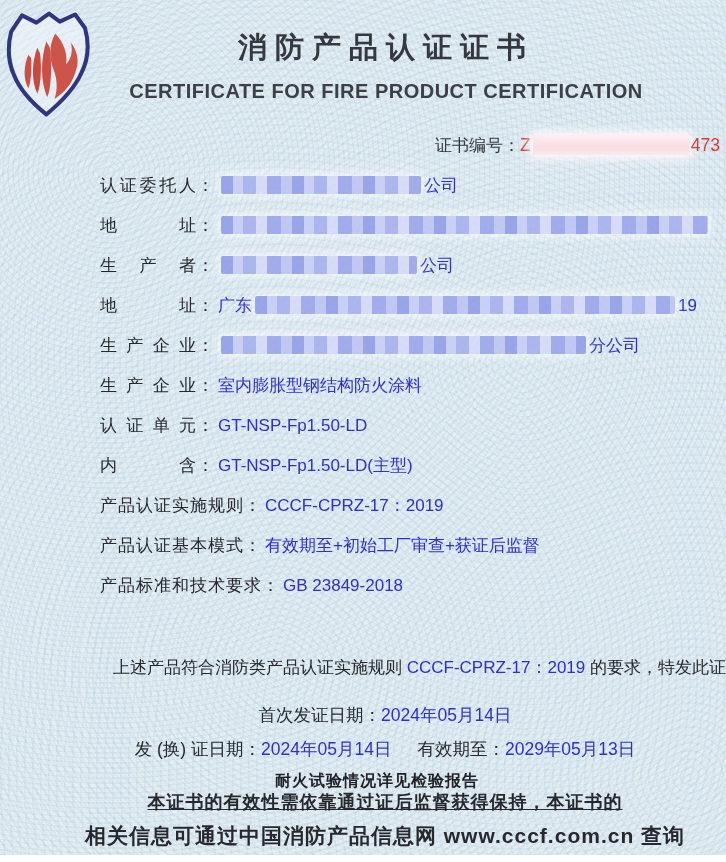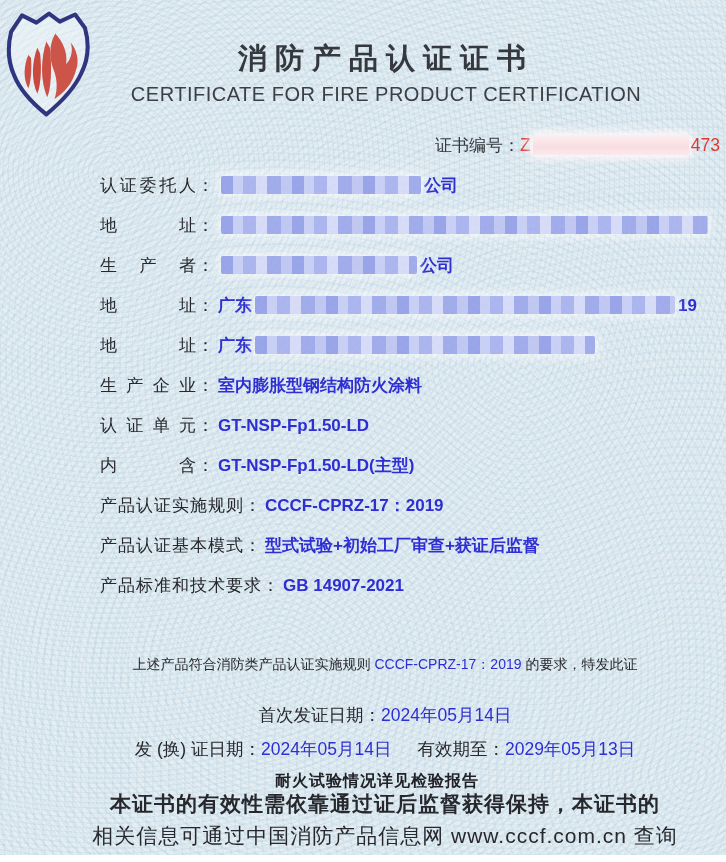--- a/index.html
+++ b/index.html
@@ -8,46 +8,46 @@
     position:relative;width:726px;height:862px;overflow:hidden;
     background-color:#e4edf2;
     background-image:
       repeating-radial-gradient(circle at 15% 20%, rgba(150,190,215,.16) 0 1.5px, rgba(255,255,255,0) 1.5px 5px),
       repeating-radial-gradient(circle at 72% 42%, rgba(150,190,215,.13) 0 1.5px, rgba(255,255,255,0) 1.5px 6px),
       repeating-radial-gradient(circle at 38% 78%, rgba(150,190,215,.13) 0 2px, rgba(255,255,255,0) 2px 7px),
       repeating-radial-gradient(circle at 95% 90%, rgba(150,190,215,.12) 0 2px, rgba(255,255,255,0) 2px 8px);
   }
   .logo{position:absolute;left:4px;top:8px;width:90px;height:112px;}
   .hdr{position:absolute;left:0;top:28px;width:100%;text-align:center;padding-left:46px;box-sizing:border-box;}
-  .title{font-size:29px;font-weight:700;letter-spacing:8px;color:#35393f;margin-top:11px;}
-  .subtitle{margin-top:4px;font-size:20px;letter-spacing:.5px;color:#3c4046;font-weight:400;}
+  .title{font-size:29px;font-weight:700;letter-spacing:8px;color:#35393f;}
+  .subtitle{margin-top:12px;font-size:20px;letter-spacing:.5px;color:#3c4046;font-weight:700;}
   .certno{position:absolute;top:134px;left:0;width:100%;text-align:right;padding-right:12px;box-sizing:border-box;font-size:17px;white-space:nowrap;margin-left:6px;}
   .certno .lab{color:#33363c;}
   .certno .red{color:#dd3a32;font-size:17.5px;}
   .redact-pink{display:inline-block;width:156px;height:20px;vertical-align:-4px;margin:0 2px;border-radius:3px;
     background:linear-gradient(180deg,#fdeff1 0%,#f7dde1 60%,#fbe9ec 100%);
     box-shadow:0 0 9px 4px rgba(255,248,249,.95);}
   .fields{position:absolute;left:100px;top:175px;right:6px;}
   .frow{height:40px;line-height:22px;white-space:nowrap;font-size:17px;}
   .flabel{display:inline-block;min-width:97px;text-align:justify;text-align-last:justify;color:#26282d;letter-spacing:1px;}
   .fcolon{color:#26282d;margin-right:4px;}
   .fvalue{color:#2e2ed2;}
-  .fvalue .pre,.fvalue .post,.fvalue .vtext{color:#2e2ed2;font-weight:bold;}
+  .fvalue .pre,.fvalue .post,.fvalue .vtext{color:#2e2ed2;}
   .mosaic{display:inline-block;height:18px;vertical-align:-3px;margin:0 3px;border-radius:2px;
     background:repeating-linear-gradient(90deg,#8f9ae8 0 12px,#c6ccf6 12px 22px,#a4adee 22px 35px,#d6daf9 35px 46px,#98a2ea 46px 60px,#bcc3f3 60px 71px);
     opacity:.85;box-shadow:0 0 9px 3px rgba(255,255,255,.7);}
   .center-line{position:absolute;left:0;width:100%;text-align:center;padding-left:44px;box-sizing:border-box;white-space:nowrap;}
-  .statement{top:656px;font-size:14px;color:#26282d;}
+  .statement{top:656px;font-size:17px;color:#26282d;text-align:right;}
   .blue{color:#2e2ed2;}
   .date-first{top:697px;font-size:17.5px;color:#26282d;margin-top:6px;}
   .date-issue{top:737px;font-size:17.5px;color:#26282d;}
   .gap-left{margin-left:26px;}
   .note{top:771px;font-size:16px;font-weight:700;color:#1f2126;letter-spacing:1px;padding-left:28px;}
-  .foot1{top:790px;font-size:21px;font-weight:700;color:#26282d;letter-spacing:1px;}
-  .foot2{top:822px;font-size:21px;font-weight:400;color:#26282d;letter-spacing:1px;}
+  .foot1{top:790px;font-size:18px;font-weight:700;color:#26282d;letter-spacing:1px;text-decoration:underline;}
+  .foot2{top:822px;font-size:21px;font-weight:700;color:#26282d;letter-spacing:1px;}
   .bottom-strip{position:absolute;left:0;right:0;bottom:0;height:7px;background:#ffffff;}
 </style>
 </head>
 <body>
 
 <div class="page">
 
   <svg class="logo" viewBox="0 0 100 124" xmlns="http://www.w3.org/2000/svg">
     <path d="M8,26 L20,8 L36,16 L50,6 L62,15 L79,7 L90,22
              C95,40 93,58 86,72
@@ -69,27 +69,27 @@
 
   <div class="certno">
     <span class="lab">证书编号：</span><span class="red">Z</span><span class="redact-pink"></span><span class="red">473</span>
   </div>
 
   <div class="fields">
       <div class="frow"><span class="flabel">认证委托人</span><span class="fcolon">：</span><span class="fvalue"><span class="mosaic" style="width: 200px;"></span><span class="post">公司</span></span></div>
       <div class="frow"><span class="flabel">地址</span><span class="fcolon">：</span><span class="fvalue"><span class="mosaic" style="width: 487px;"></span></span></div>
       <div class="frow"><span class="flabel">生产者</span><span class="fcolon">：</span><span class="fvalue"><span class="mosaic" style="width: 196px;"></span><span class="post">公司</span></span></div>
       <div class="frow"><span class="flabel">地址</span><span class="fcolon">：</span><span class="fvalue"><span class="pre">广东</span><span class="mosaic" style="width: 420px;"></span><span class="post">19</span></span></div>
-      <div class="frow"><span class="flabel">地址</span><span class="fcolon">：</span><span class="fvalue"><span class="pre">广东</span><span class="mosaic" style="width: 340px;"></span></span></div>
+      <div class="frow"><span class="flabel">生产企业</span><span class="fcolon">：</span><span class="fvalue"><span class="mosaic" style="width: 365px;"></span><span class="post">分公司</span></span></div>
       <div class="frow"><span class="flabel">生产企业</span><span class="fcolon">：</span><span class="fvalue"><span class="vtext">室内膨胀型钢结构防火涂料</span></span></div>
       <div class="frow"><span class="flabel">认证单元</span><span class="fcolon">：</span><span class="fvalue"><span class="vtext">GT-NSP-Fp1.50-LD</span></span></div>
       <div class="frow"><span class="flabel">内含</span><span class="fcolon">：</span><span class="fvalue"><span class="vtext">GT-NSP-Fp1.50-LD(主型)</span></span></div>
       <div class="frow"><span class="flabel">产品认证实施规则</span><span class="fcolon">：</span><span class="fvalue"><span class="vtext">CCCF-CPRZ-17：2019</span></span></div>
-      <div class="frow"><span class="flabel">产品认证基本模式</span><span class="fcolon">：</span><span class="fvalue"><span class="vtext">型式试验+初始工厂审查+获证后监督</span></span></div>
-      <div class="frow"><span class="flabel">产品标准和技术要求</span><span class="fcolon">：</span><span class="fvalue"><span class="vtext">GB 14907-2021</span></span></div>
+      <div class="frow"><span class="flabel">产品认证基本模式</span><span class="fcolon">：</span><span class="fvalue"><span class="vtext">有效期至+初始工厂审查+获证后监督</span></span></div>
+      <div class="frow"><span class="flabel">产品标准和技术要求</span><span class="fcolon">：</span><span class="fvalue"><span class="vtext">GB 23849-2018</span></span></div>
     </div>
 
   <div class="center-line statement">
     <span>上述产品符合消防类产品认证实施规则 </span><span class="blue">CCCF-CPRZ-17：2019</span><span> 的要求，特发此证</span>
   </div>
 
   <div class="center-line date-first">
     <span>首次发证日期：</span><span class="blue">2024年05月14日</span>
   </div>
 

